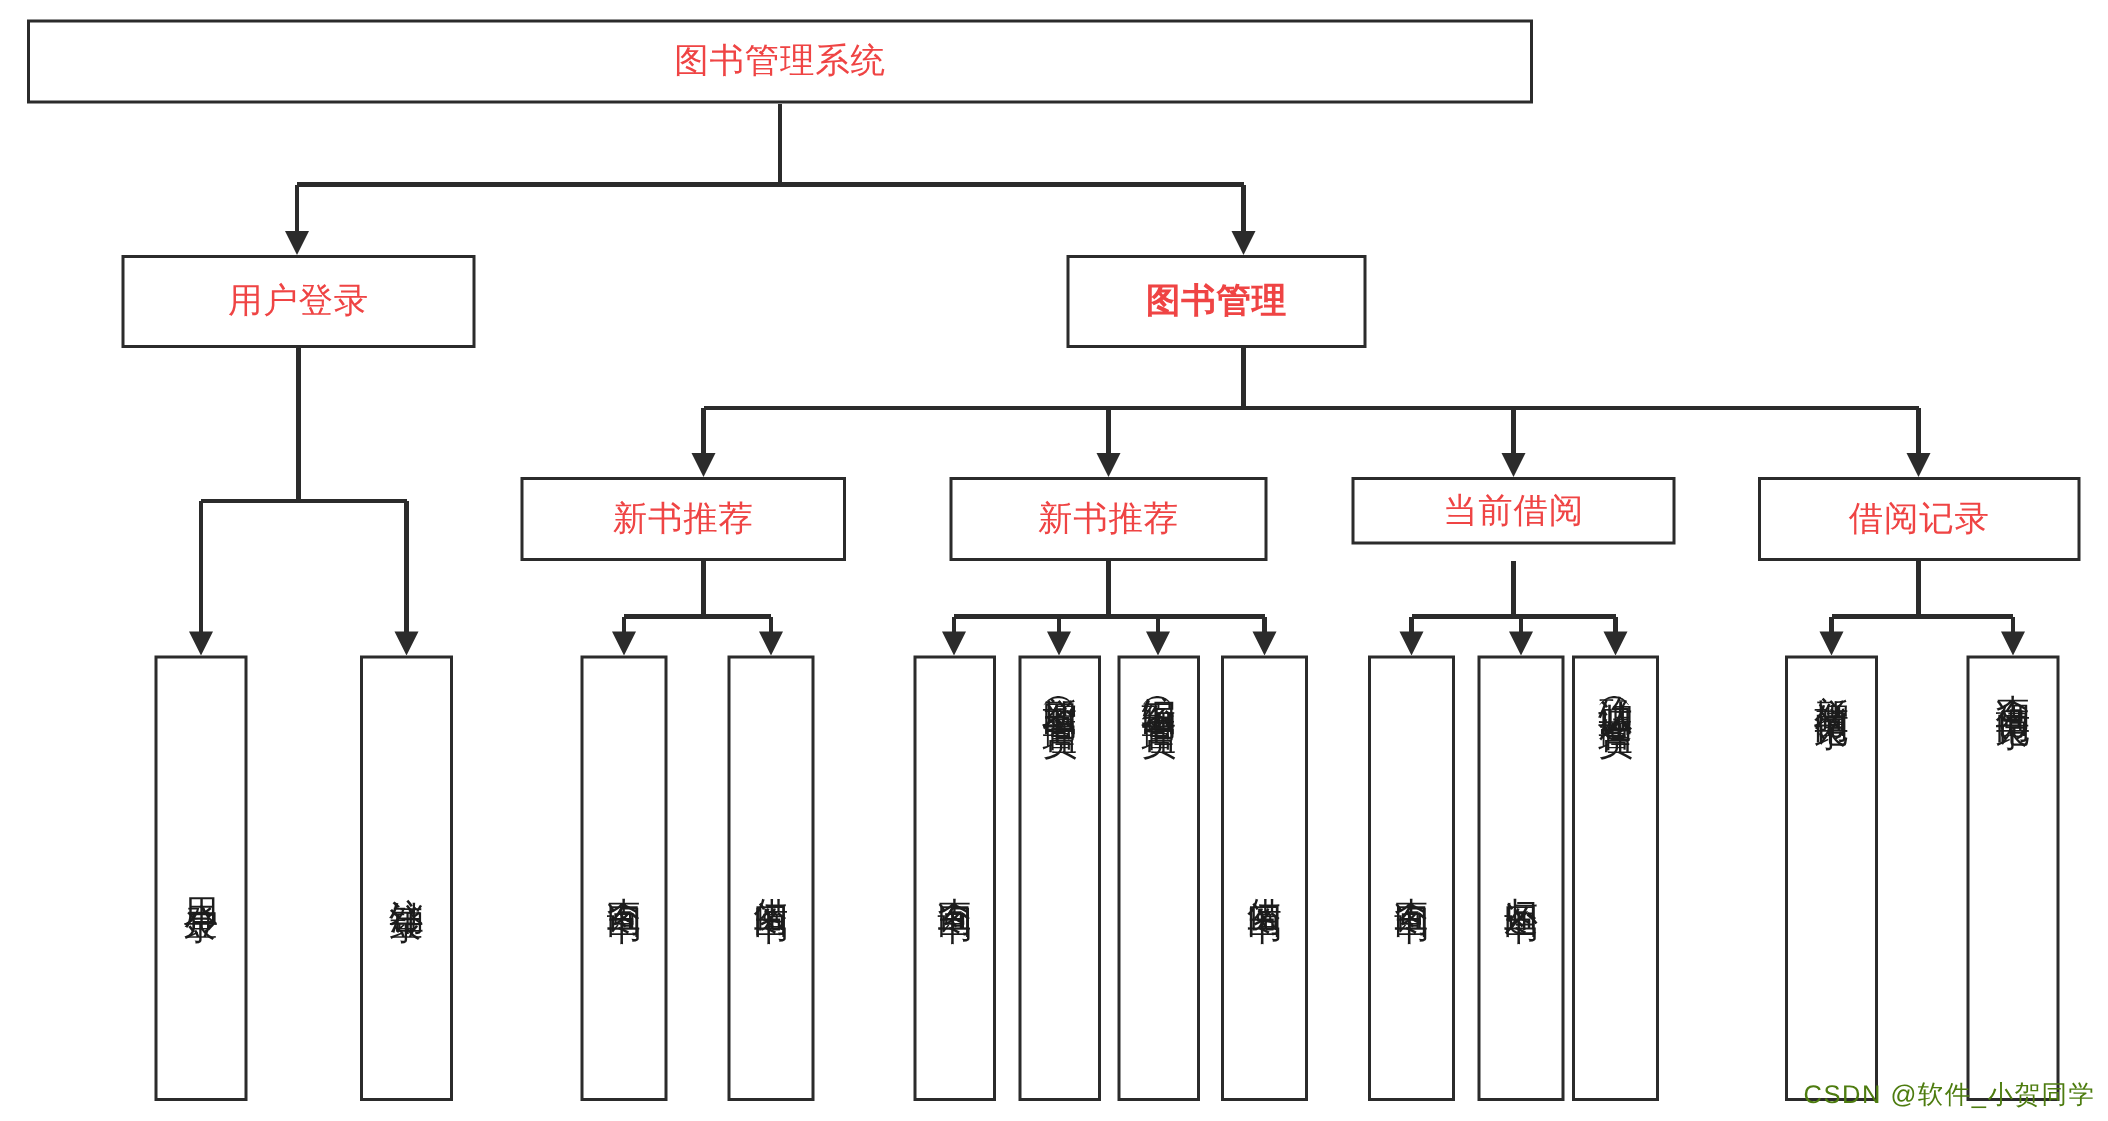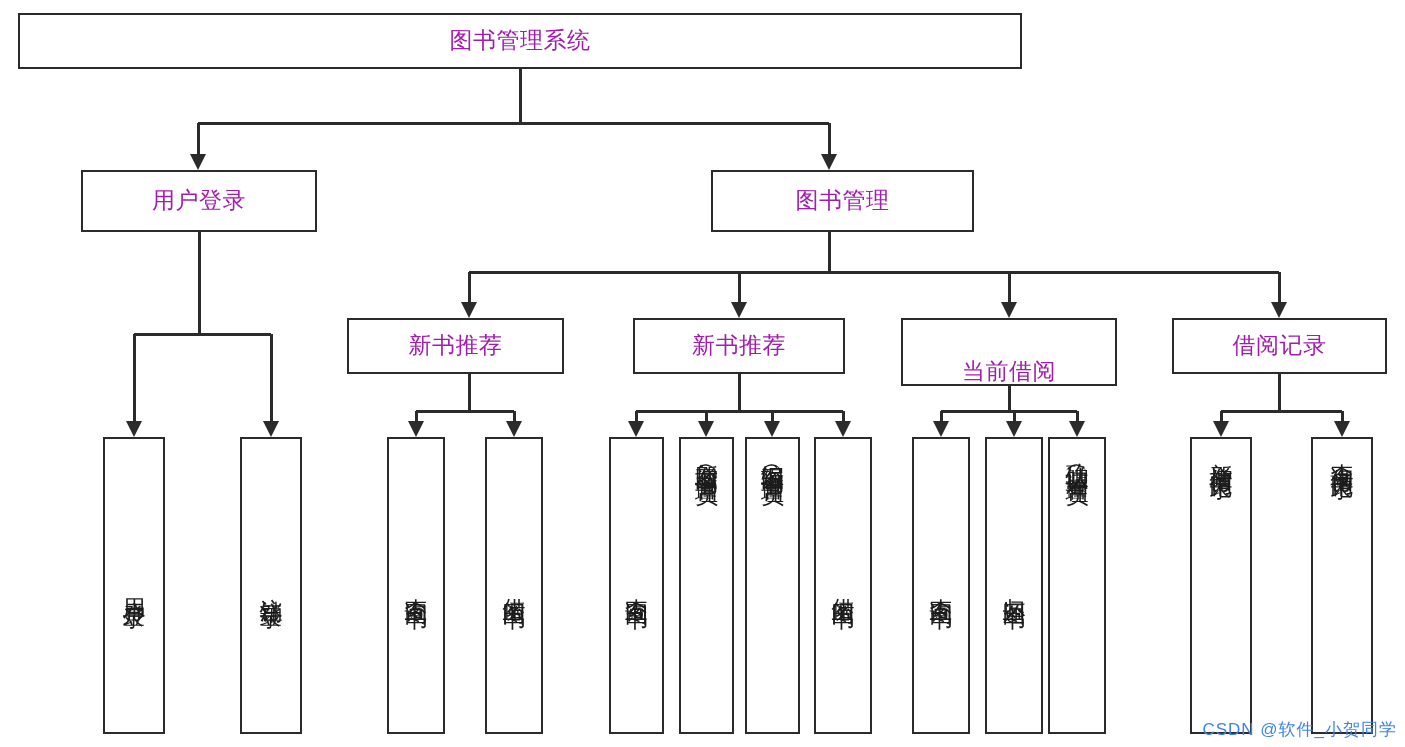--- a/index.html
+++ b/index.html
@@ -31,21 +31,21 @@
     box-sizing: border-box;
     background: #ffffff;
     border: 2px solid #2b2b2b;
     display: flex;
     align-items: center;
     justify-content: center;
     overflow: hidden;
   }
   .node-label-h {
     font-size: 23px;
-    color: #a21caf;
+    color: #ef4444;
     line-height: 1.1;
     letter-spacing: 0.5px;
     white-space: nowrap;
   }
   .node-label-v {
     font-size: 23px;
     color: #1c1c1c;
     writing-mode: vertical-rl;
     text-orientation: upright;
     letter-spacing: 3px;
@@ -58,21 +58,21 @@
   }
   .leaf-box.centered {
     align-items: center;
     padding-top: 0;
   }
   #watermark {
     position: absolute;
     right: 8px;
     bottom: 6px;
     font-size: 17px;
-    color: #3b82f6;
+    color: #4d7c0f;
     letter-spacing: 1px;
     white-space: nowrap;
     pointer-events: none;
   }
 </style>
 </head>
 <body>
 
 <div id="diagram-root">
 
@@ -131,30 +131,30 @@
       <path d="M 1334 421 L 1350 421 L 1342 437 Z" fill="#2b2b2b"></path>
     </svg>
 
   <div id="node-layer">
       <div class="node-box" style="left: 18px; top: 13px; width: 1004px; height: 56px;">
         <span class="node-label-h">图书管理系统</span>
       </div>
       <div class="node-box" style="left: 81px; top: 170px; width: 236px; height: 62px;">
         <span class="node-label-h">用户登录</span>
       </div>
-      <div class="node-box" style="left: 711px; top: 170px; width: 263px; height: 62px;">
+      <div class="node-box" style="left: 711px; top: 170px; width: 200px; height: 62px; font-weight: bold;">
         <span class="node-label-h">图书管理</span>
       </div>
       <div class="node-box" style="left: 347px; top: 318px; width: 217px; height: 56px;">
         <span class="node-label-h">新书推荐</span>
       </div>
       <div class="node-box" style="left: 633px; top: 318px; width: 212px; height: 56px;">
         <span class="node-label-h">新书推荐</span>
       </div>
-      <div class="node-box" style="left: 901px; top: 318px; width: 216px; height: 68px; align-items: flex-end;">
+      <div class="node-box" style="left: 901px; top: 318px; width: 216px; height: 45px;">
         <span class="node-label-h">当前借阅</span>
       </div>
       <div class="node-box" style="left: 1172px; top: 318px; width: 215px; height: 56px; font-family: Liberation Serif, serif;">
         <span class="node-label-h">借阅记录</span>
       </div>
       <div class="node-box leaf-box centered" style="left: 103px; top: 437px; width: 62px; height: 297px;">
         <span class="node-label-v">用户登录</span>
       </div>
       <div class="node-box leaf-box centered" style="left: 240px; top: 437px; width: 62px; height: 297px;">
         <span class="node-label-v">注销登录</span>

